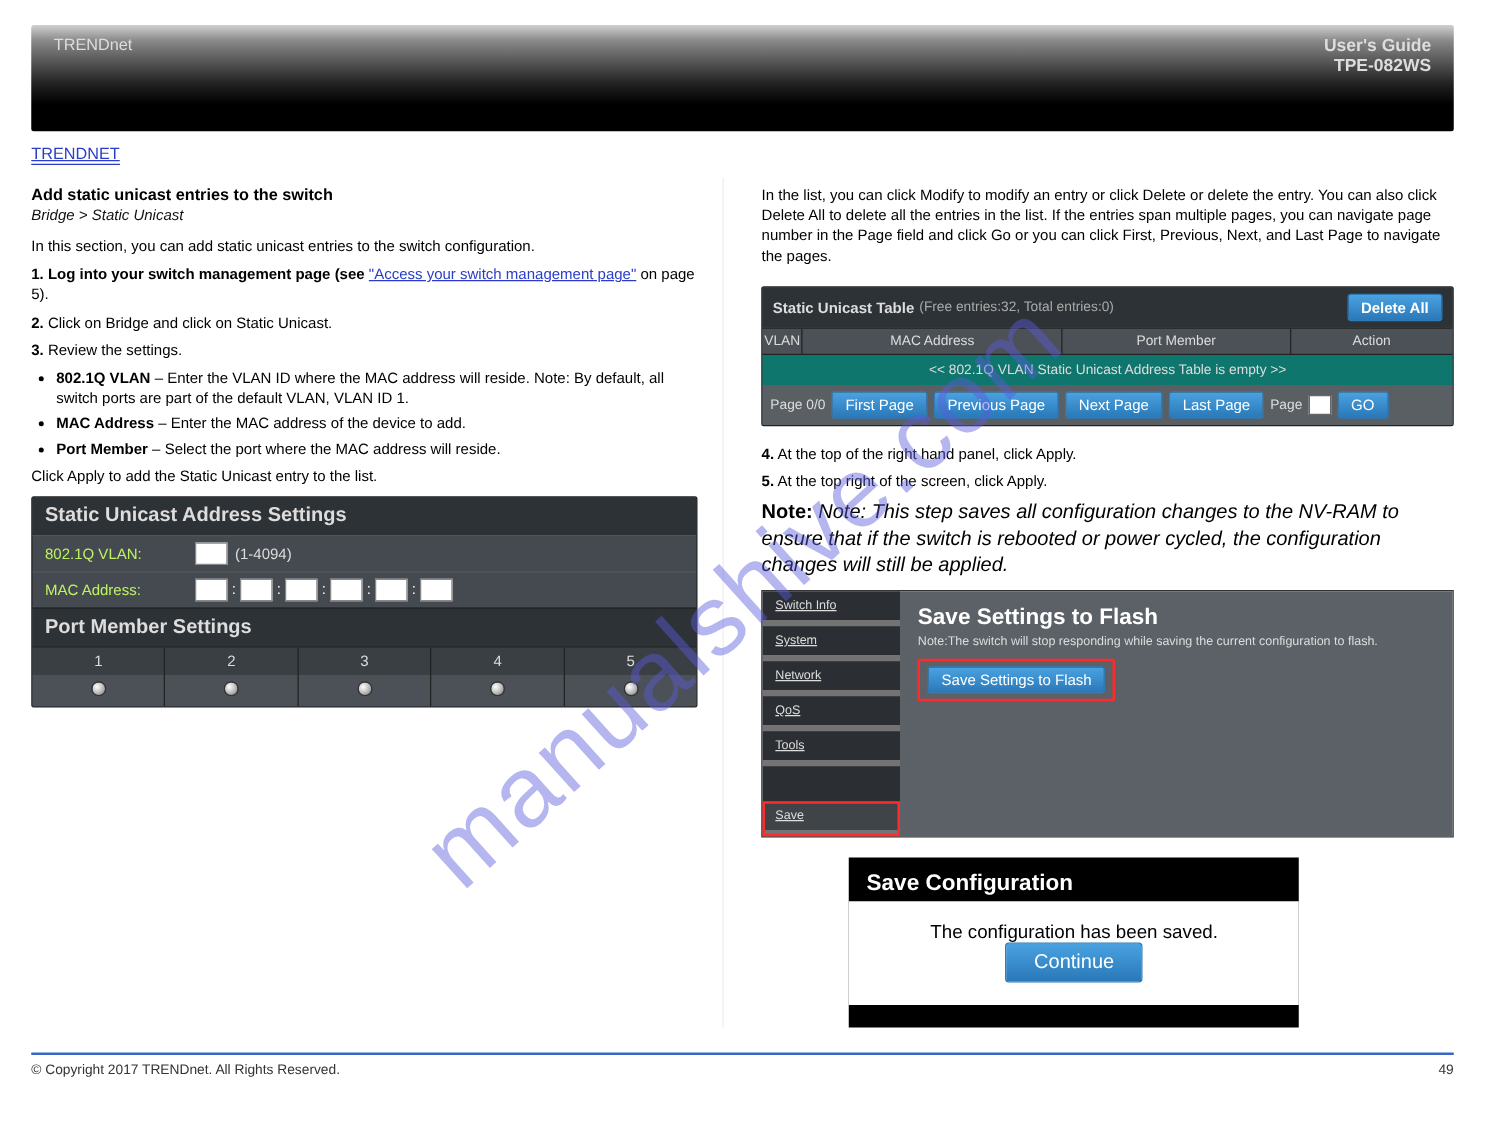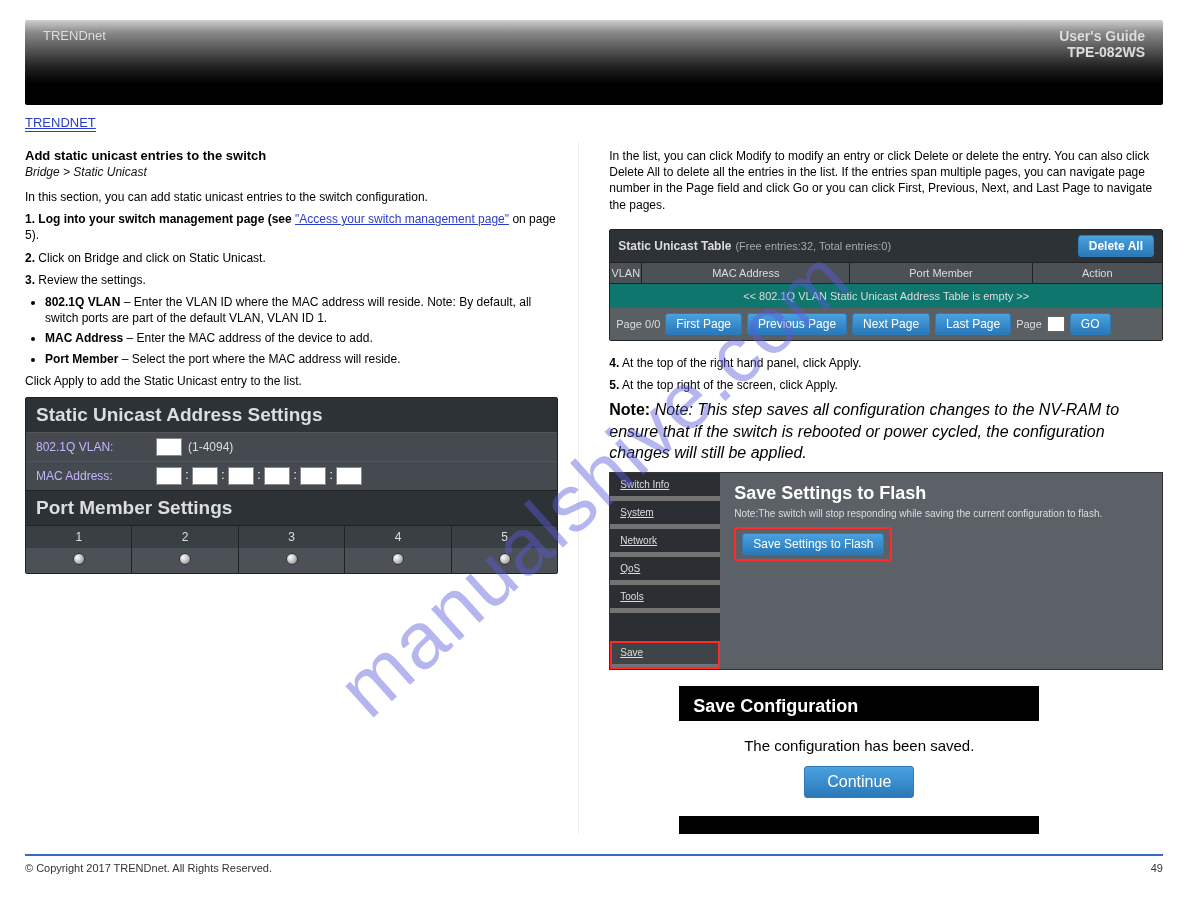--- a/index.html
+++ b/index.html
@@ -34,23 +34,23 @@
   .body-text { font-size: 12px; line-height: 1.35; margin: 6px 0; }
   .body-text .step-label { font-weight: bold; }
   .note { font-size: 16px; font-style: italic; line-height: 1.35; margin: 6px 0; }
   .note-label { font-weight: bold; font-style: normal; }
   ul.bullets { margin: 6px 0 6px 20px; padding: 0; }
   ul.bullets li { margin: 4px 0; line-height: 1.35; }
   ul.bullets li .bold { font-weight: bold; }
 
   
   .panel { background: #444a4f; border: 1px solid #222; color: #fff; font-size: 12px; border-radius: 2px; }
-  .panel .titlebar { background: #2d3237; padding: 6px 10px; font-weight: bold; color: #ddd; font-size: 19px; }
+  .panel .titlebar { background: #2d3237; padding: 6px 10px; font-weight: bold; color: #ddd; font-size: 16px; }
   .panel .row { display: flex; align-items: center; padding: 5px 10px; border-top: 1px solid #555; }
-  .panel .row .lbl { width: 120px; color: #c4b5fd; }
+  .panel .row .lbl { width: 120px; color: #bef264; }
   .mini-input { width: 26px; height: 18px; background: #fff; border: 1px solid #888; display: inline-block; vertical-align: middle; }
   .port-header-row { display: flex; background: #3a3f44; border-top: 1px solid #222; }
   .port-header-row .cell { flex: 1; text-align: center; padding: 4px 0; border-right: 1px solid #222; color: #ddd; }
   .port-header-row .cell:last-child { border-right: none; }
   .port-radio-row { display: flex; background: #4b5157; }
   .port-radio-row .cell { flex: 1; text-align: center; padding: 5px 0; border-right: 1px solid #222; }
   .port-radio-row .cell:last-child { border-right: none; }
   .radio { width: 12px; height: 12px; border-radius: 50%; background: radial-gradient(circle at 35% 35%, #fff 0%, #ccc 40%, #777 100%); display: inline-block; border: 1px solid #333; }
 
   
@@ -73,21 +73,21 @@
   .ss-nav .hl { outline: 2px solid #ff2a2a; outline-offset: -2px; background:#3f4448;margin-top:28px; }
   .ss-main { flex: 1; background: #5b6167; color: #fff; padding: 10px 14px 24px; }
   .ss-main h2 { margin: 0 0 4px; font-size: 18px; font-weight: bold; }
   .ss-main .note-small { font-size: 10px; color: #ddd; margin-bottom: 8px; }
   .ss-btn-wrap { border: 2px solid #ff2a2a; display: inline-block; padding: 4px 6px; border-radius: 2px; }
 
   
   .save-conf { background: #000; color: #fff; width: 360px; padding: 0 0 18px; margin: 16px 0 0 70px; }
   .save-conf .sc-title { font-size: 18px; font-weight: bold; padding: 10px 14px 4px; }
   .save-conf .sc-body { background: #fff; color: #000; text-align: center; padding: 16px 10px 18px; font-size: 15px; }
-  .save-conf .sc-body .btn-lg { margin-top: 12px; padding: 6px 22px; font-size: 16px; }
+  .save-conf .sc-body .btn-lg { padding: 6px 22px; font-size: 16px; }
 
   .footer-bar { border-top: 2px solid #3a66c8; margin-top: 20px; display: flex; justify-content: space-between; padding: 6px 0 0; font-size: 11px; color: #333; }
 
   
   .watermark {
     position: absolute;
     left: 50%; top: 54%;
     transform: translate(-50%,-50%) rotate(-42deg);
     font-size: 80px;
     color: rgba(90,90,220,0.45);

